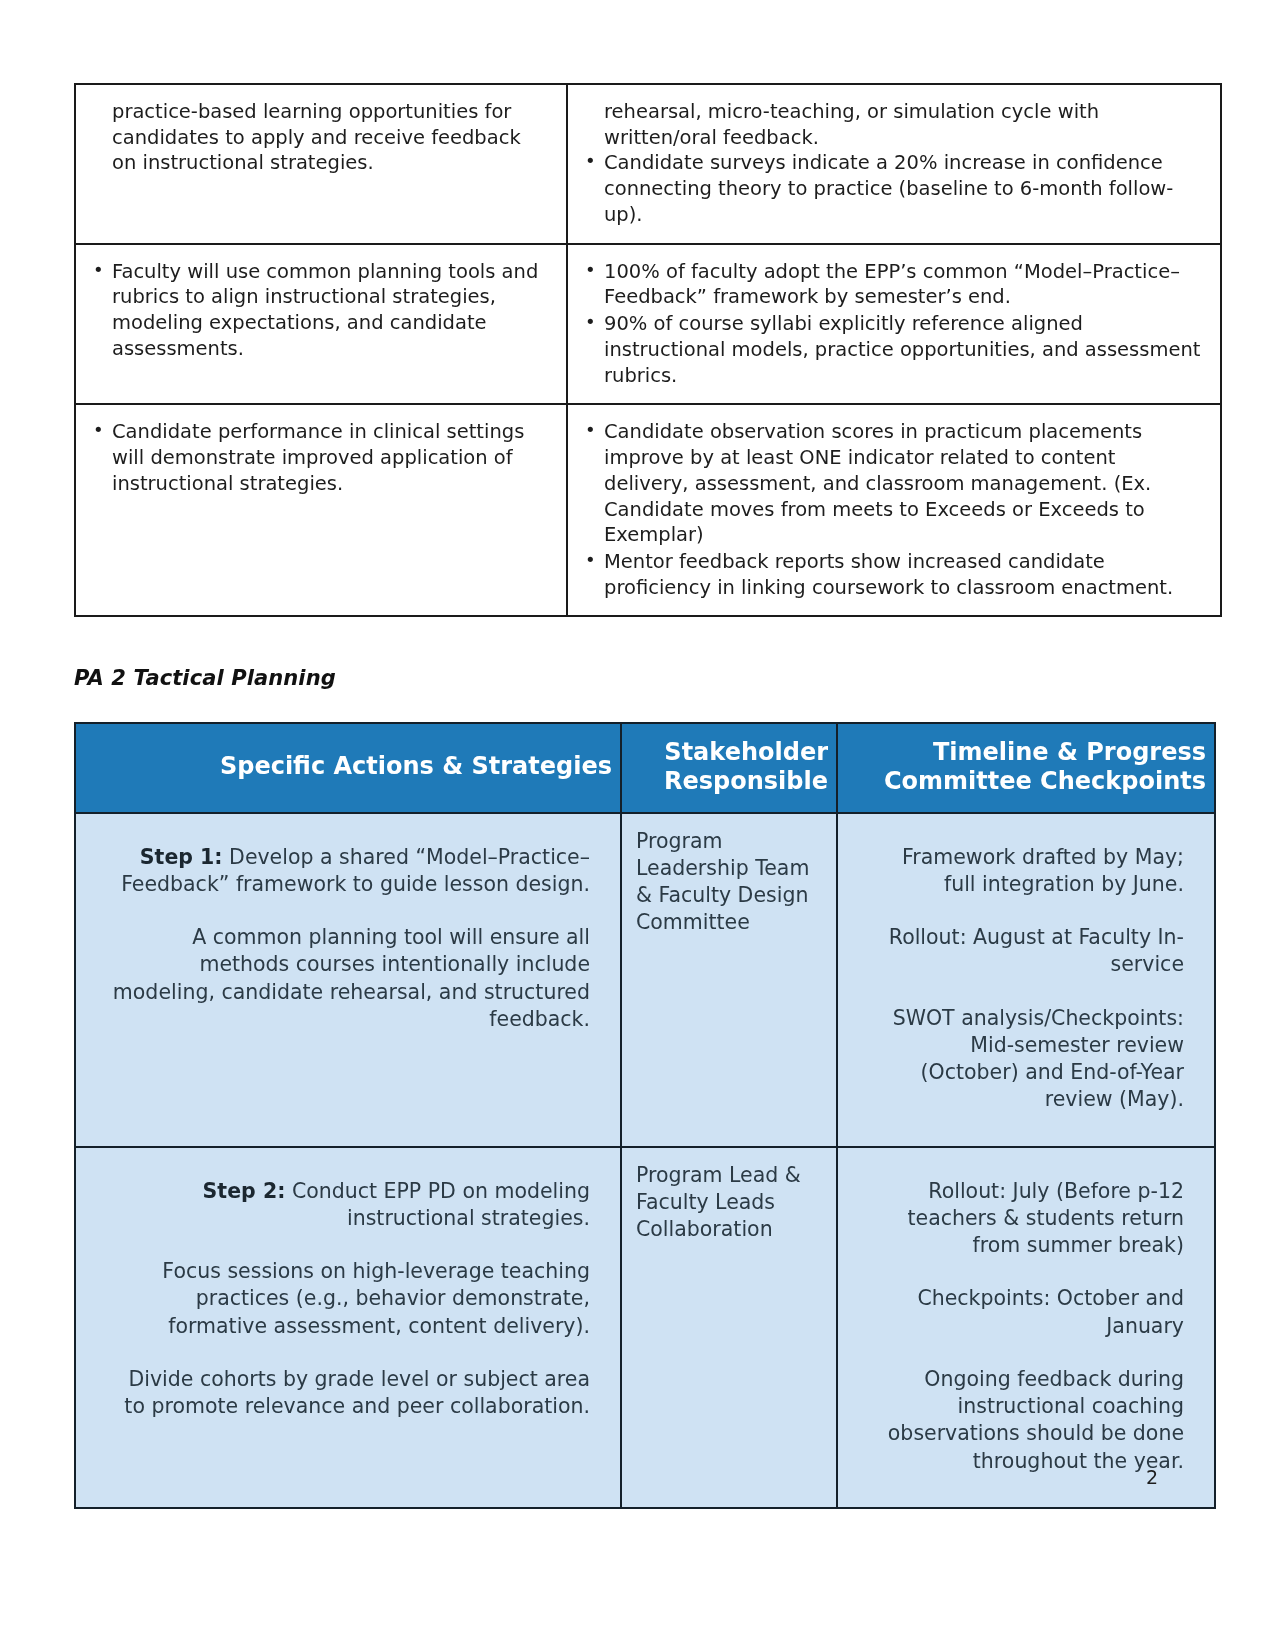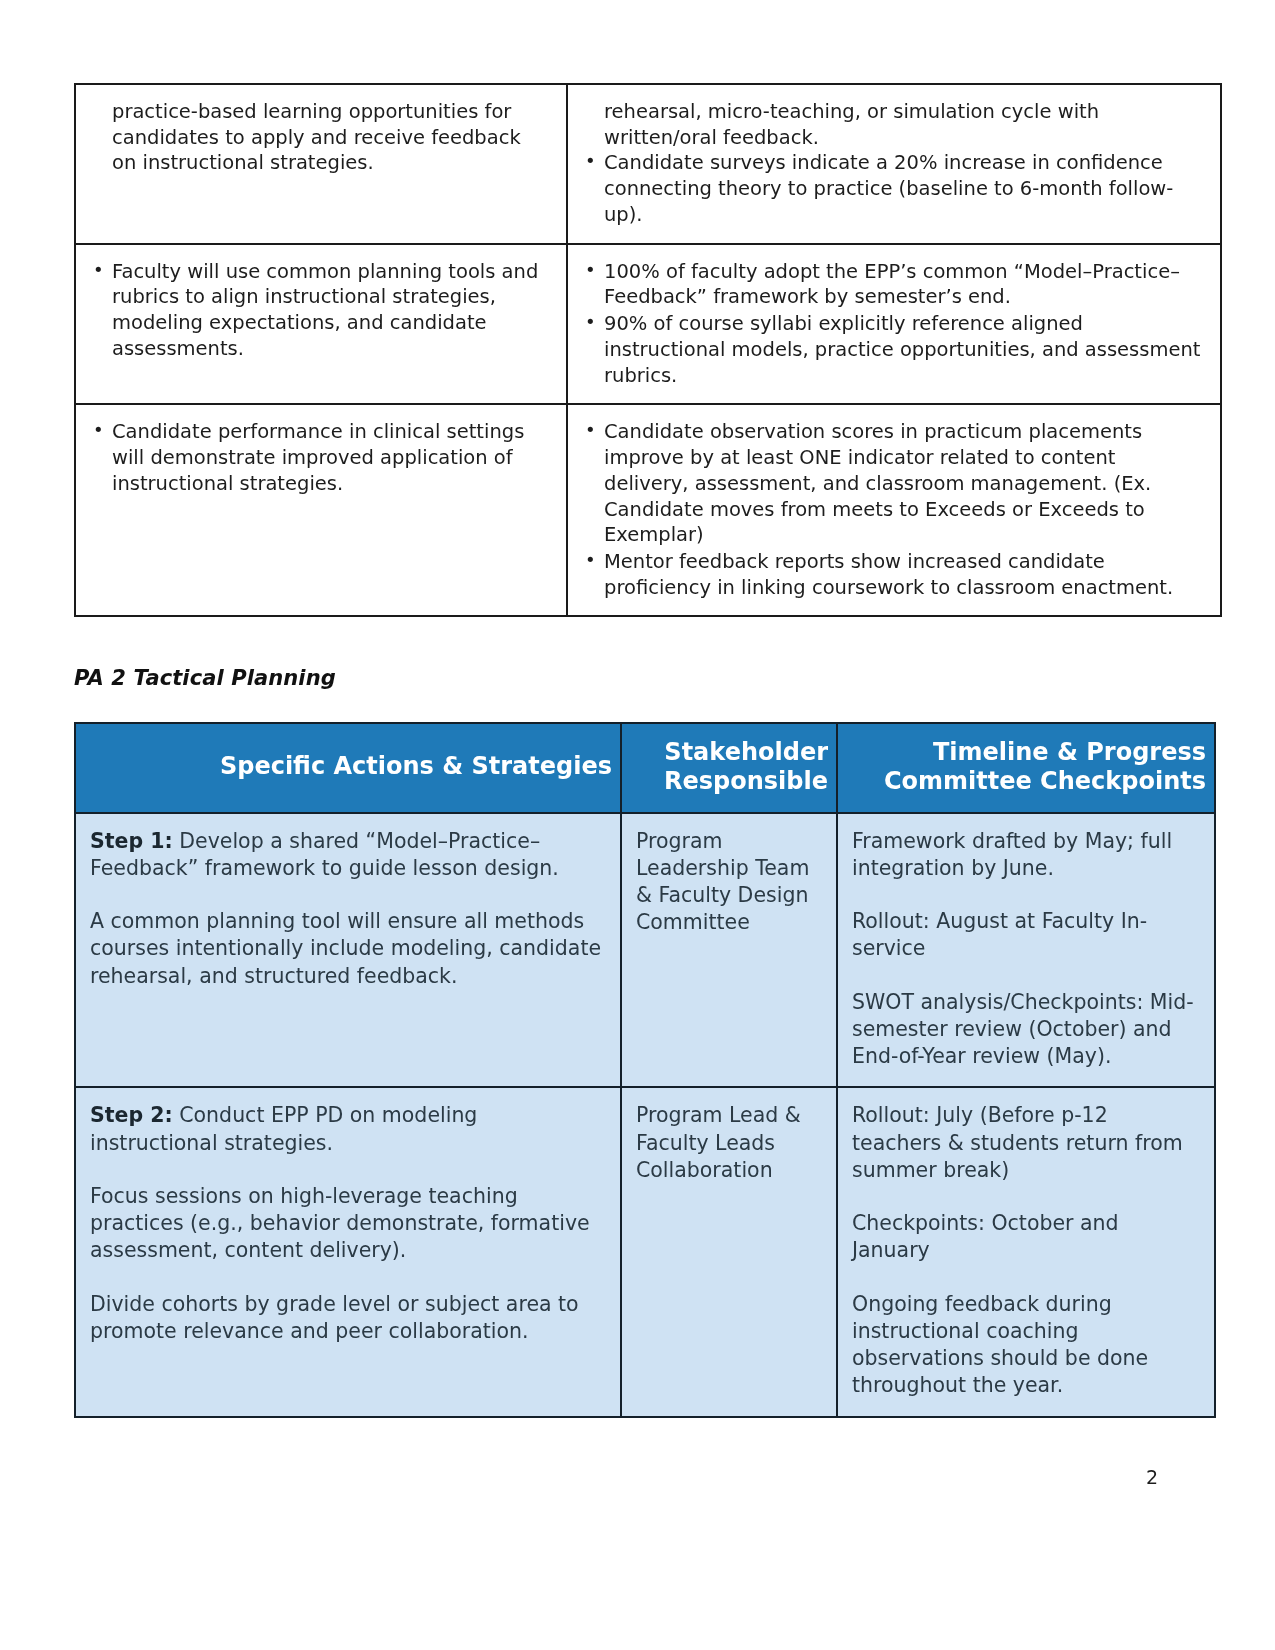--- a/index.html
+++ b/index.html
@@ -105,21 +105,21 @@
     vertical-align: top;
     padding: 14px 14px 16px 14px;
     font-size: 20.5px;
     line-height: 1.33;
     color: #2b3a45;
   }
   .col-actions    { width: 528px; }
   .col-stakeholder{ width: 198px; }
   .col-timeline   { width: 360px; }
 
-  .cell-para { margin: 0; }
+  .cell-para { margin: 16px; text-align: right; }
   .cell-para + .cell-para { margin-top: 26px; }
   .step-label { font-weight: bold; color: #1b2730; }
 
   
   .page-number {
     position: absolute;
     right: 117px;
     top: 1466px;
     font-size: 19px;
     color: #1d1d1d;

